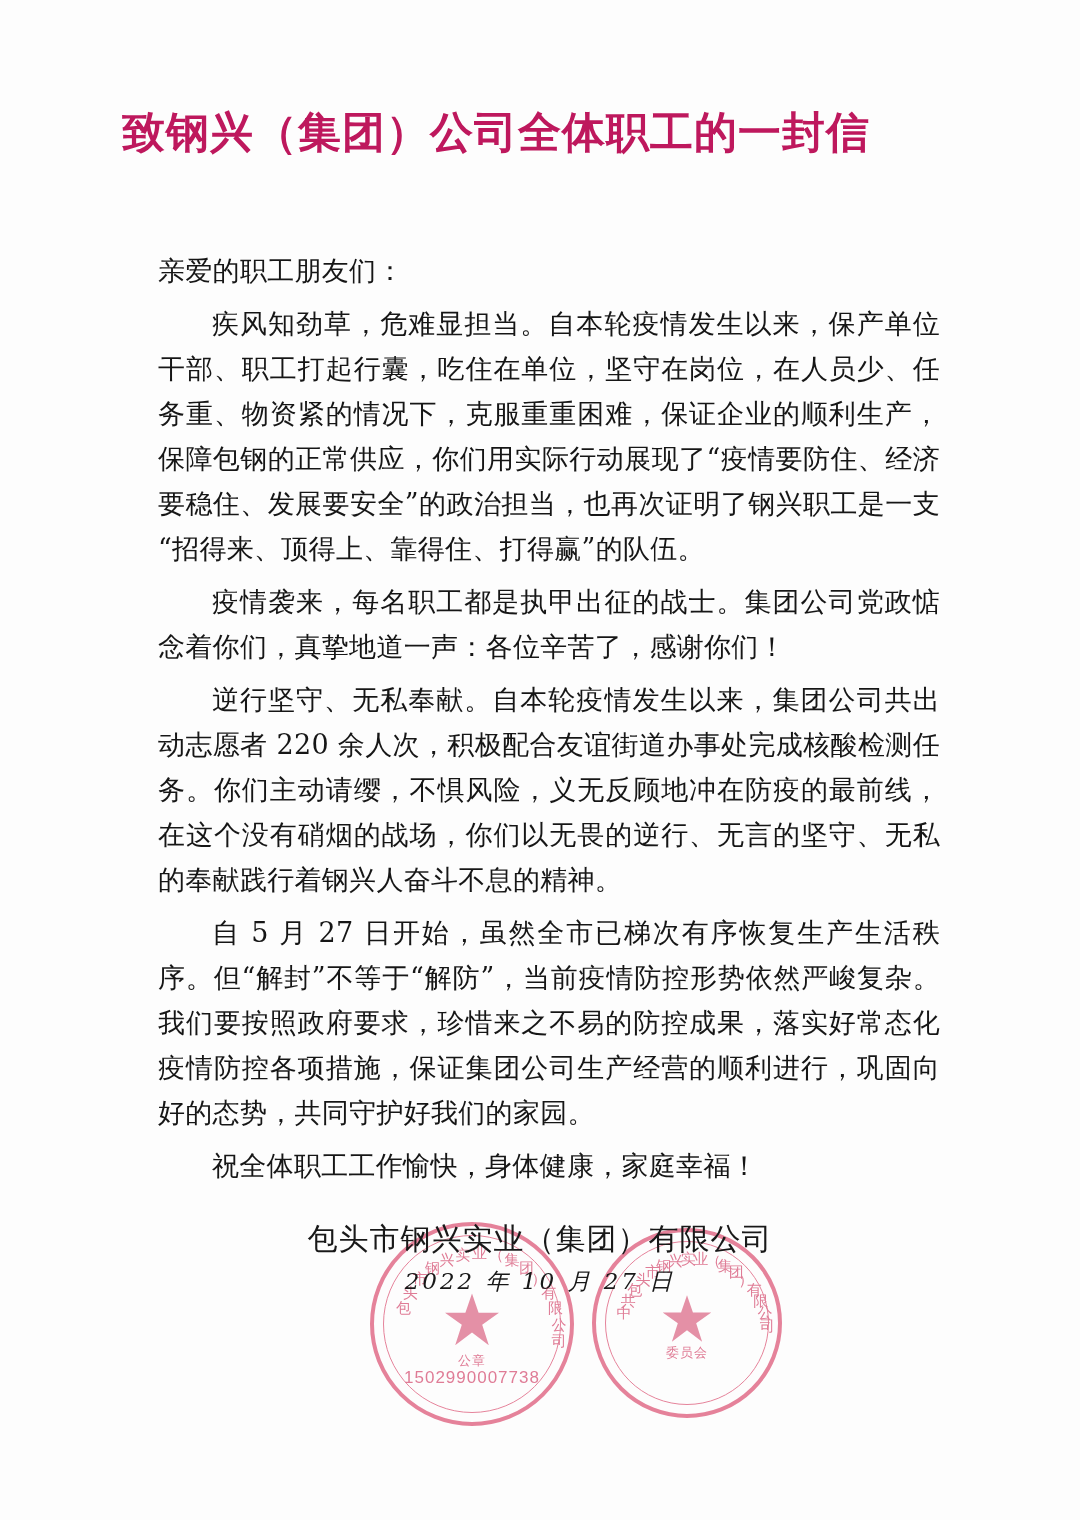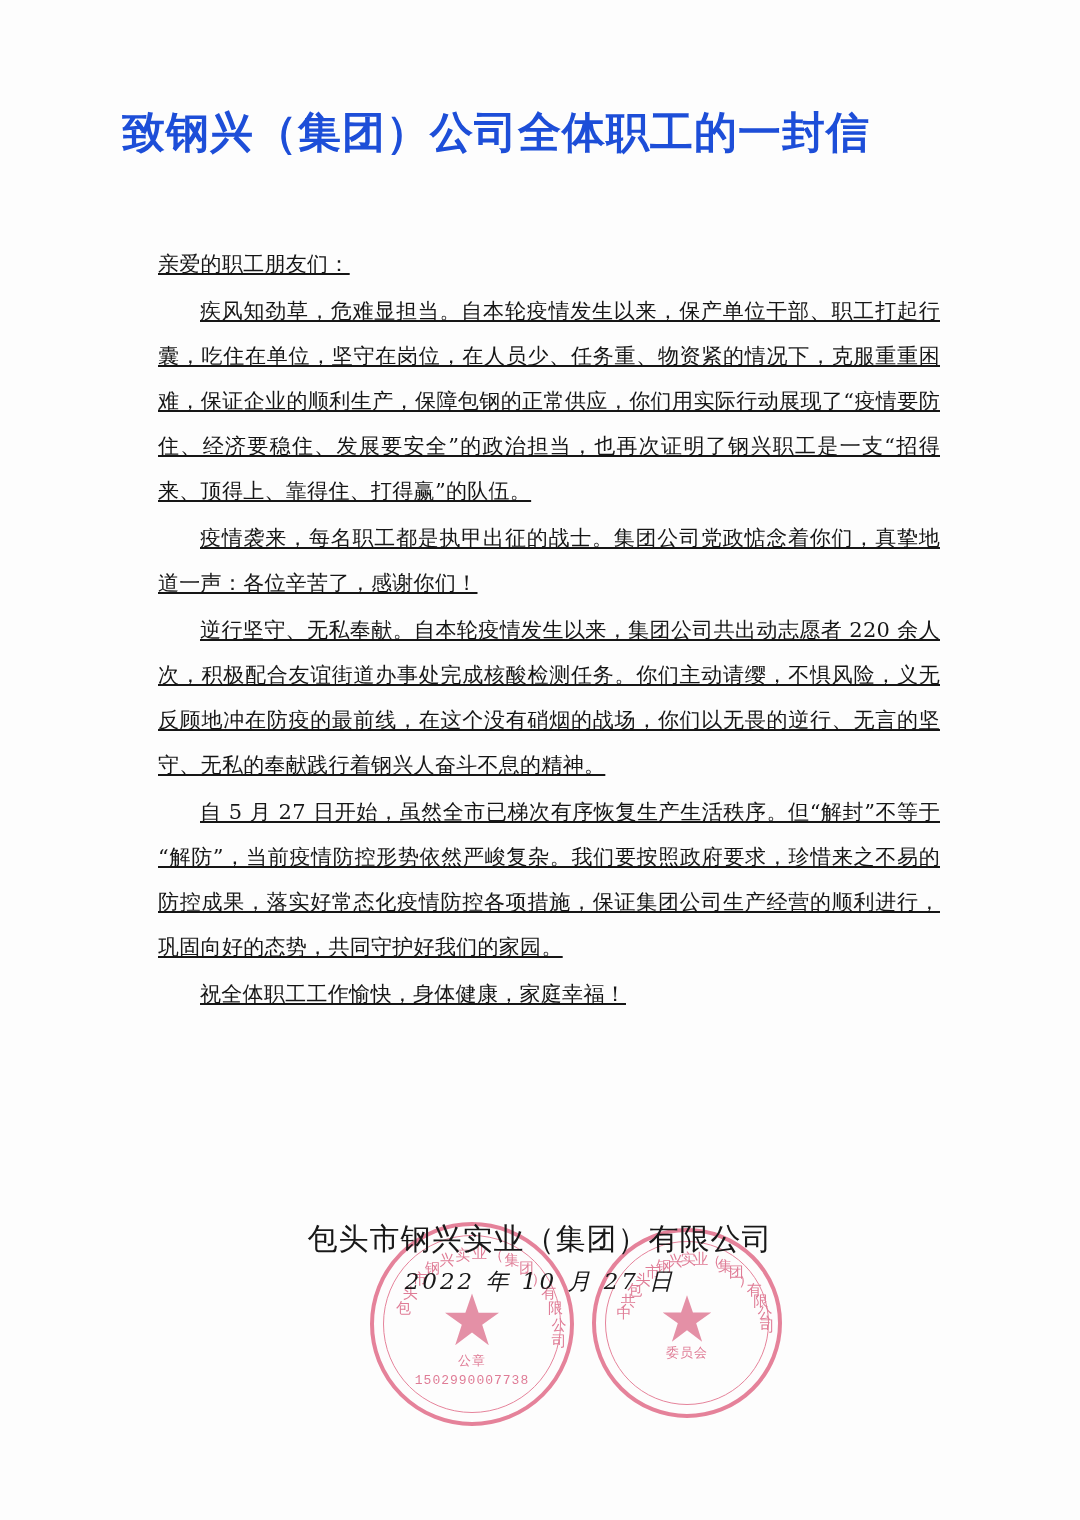--- a/index.html
+++ b/index.html
@@ -24,40 +24,39 @@
 
   .doc-title {
     position: absolute;
     top: 104px;
     left: 0;
     width: 992px;
     text-align: center;
     font-size: 43px;
     font-weight: bold;
     letter-spacing: 1px;
-    color: #1d4ed8;
+    color: #be185d;
     font-family: "DejaVu Serif", "Liberation Serif", serif;
   }
 
   .body-block {
     position: absolute;
     top: 240px;
     left: 158px;
     width: 782px;
   }
 
   .para {
-    font-size: 21px;
+    font-size: 27px;
     line-height: 45px;
     text-align: justify;
     text-justify: inter-ideograph;
-    margin: 2px 0 0 0;
+    margin: 8px 0 0 0;
     color: #161616;
     letter-spacing: 0.3px;
-    text-decoration: underline;
   }
   .para.indent {
     text-indent: 2em;
   }
 
   .signature-block {
     position: absolute;
     top: 1218px;
     left: 0;
     width: 1080px;
@@ -134,24 +133,24 @@
     white-space: nowrap;
     color: #d9587a;
     font-family: "DejaVu Serif", "Liberation Serif", serif;
   }
   .stamp-code {
     position: absolute;
     left: 0;
     right: 0;
     bottom: 34px;
     text-align: center;
-    font-size: 13px;
-    letter-spacing: 1px;
-    color: #d9587a;
-    font-family: Liberation Mono, monospace;
+    font-size: 17px;
+    letter-spacing: 1px;
+    color: #d9587a;
+    font-family: Liberation Sans, sans-serif;
   }
   .stamp-sub {
     position: absolute;
     left: 0;
     right: 0;
     bottom: 52px;
     text-align: center;
     font-size: 13px;
     letter-spacing: 1px;
     color: #d9587a;

